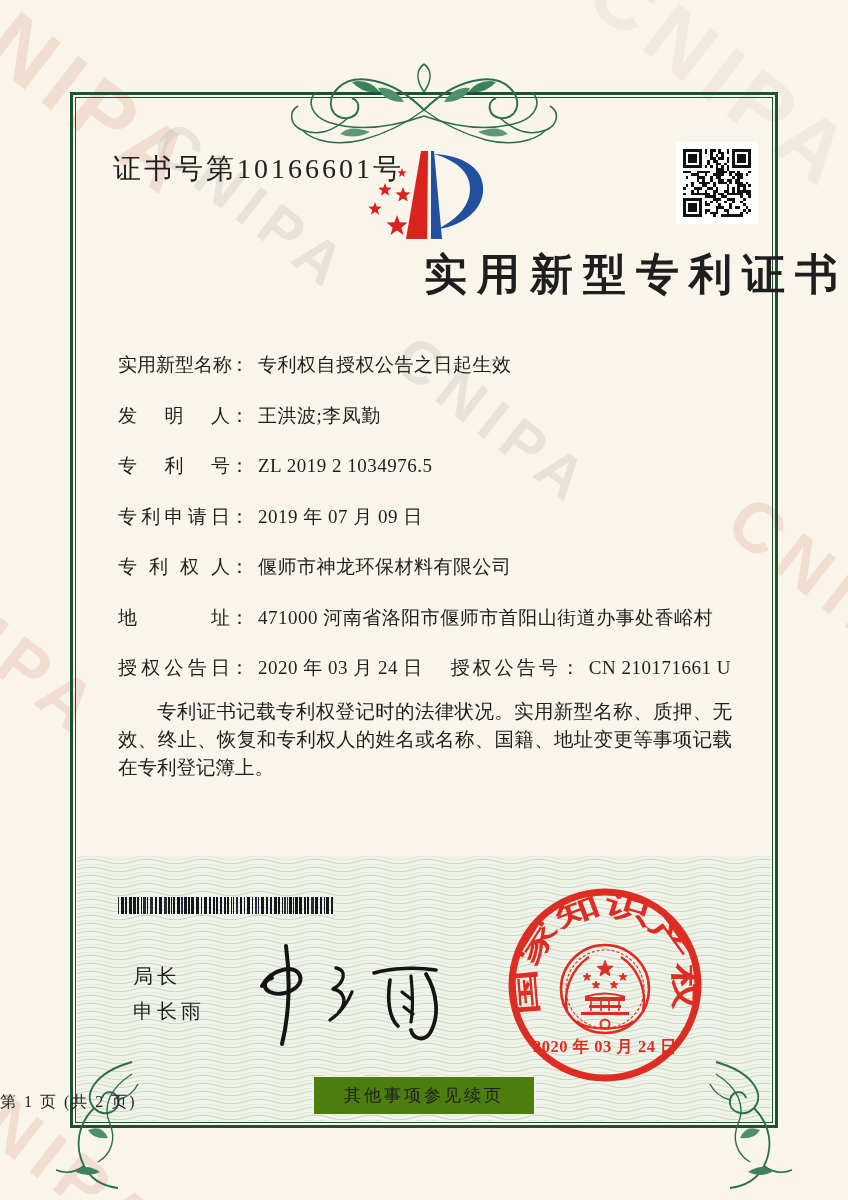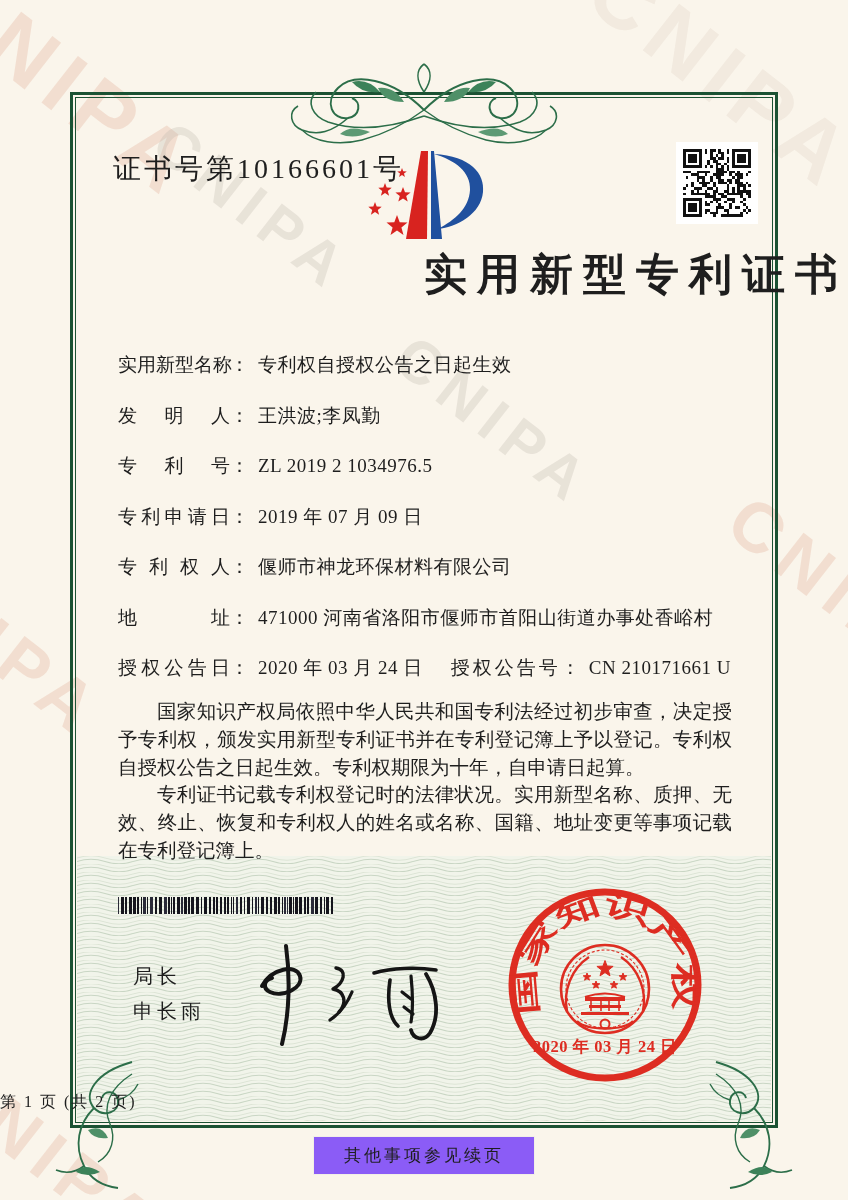--- a/index.html
+++ b/index.html
@@ -36,21 +36,21 @@
   
   .bodytxt{position:absolute;left:118px;top:698px;width:614px;font-size:19.5px;line-height:27.8px;text-align:justify}
   .bodytxt p{margin:0;text-indent:2em}
   
   .barcode{position:absolute;left:118px;top:897px}
   .signer{position:absolute;left:133px;top:963px;font-size:20px;letter-spacing:4px}
   .signer .row1{margin-bottom:8px}
   .sig{position:absolute;left:240px;top:940px}
   .seal{position:absolute;left:505px;top:885px;opacity:.95}
   .pageno{position:absolute;left:0;width:848px;top:1092px;text-align:left;font-size:16px;letter-spacing:2px}
-  .note{position:absolute;left:50%;transform:translateX(-50%);top:1136px;background:#8b5cf6;
+  .note{position:absolute;left:50%;transform:translateX(-50%);top:1076px;background:#4d7c0f;
         padding:7px 30px;font-size:17px;letter-spacing:3px;white-space:nowrap;border:1px solid #f2efe6}
 </style>
 </head>
 <body>
 
 <div class="page">
 
   <div class="wm wm-big wm-pink" style="left:-28px;top:-52px">CNIPA</div>
   <div class="wm wm-big wm-faint" style="left:630px;top:-60px">CNIPA</div>
   <div class="wm wm-mid wm-gray" style="left:182px;top:108px">CNIPA</div>
@@ -454,21 +454,20 @@
     </div>
     <div class="frow">
       <span class="flabel">地址</span><span class="fcolon">：</span><span class="fvalue">471000 河南省洛阳市偃师市首阳山街道办事处香峪村</span>
     </div>
     <div class="frow">
       <span class="flabel">授权公告日</span><span class="fcolon">：</span><span class="fvalue">2020 年 03 月 24 日</span><span class="grant2"><span class="glabel">授权公告号</span><span>：</span><span class="fvalue">CN 210171661 U</span></span>
     </div>
   </div>
 
   <div class="bodytxt">
-    <p>国家知识产权局依照中华人民共和国专利法经过初步审查，决定授予专利权，颁发实用新型专利证书并在专利登记簿上予以登记。专利权自授权公告之日起生效。专利权期限为十年，自申请日起算。</p>
     <p>专利证书记载专利权登记时的法律状况。实用新型名称、质押、无效、终止、恢复和专利权人的姓名或名称、国籍、地址变更等事项记载在专利登记簿上。</p>
   </div>
 
   <svg id="barcode" class="barcode" width="220" height="17">
       <rect x="0" y="0" width="1" height="17" fill="#2a2a38"></rect>
       <rect x="3" y="0" width="3" height="17" fill="#15151d"></rect>
       <rect x="7" y="0" width="2" height="17" fill="#15151d"></rect>
       <rect x="11" y="0" width="3" height="17" fill="#15151d"></rect>
       <rect x="15" y="0" width="3" height="17" fill="#15151d"></rect>
       <rect x="19" y="0" width="2" height="17" fill="#15151d"></rect>

